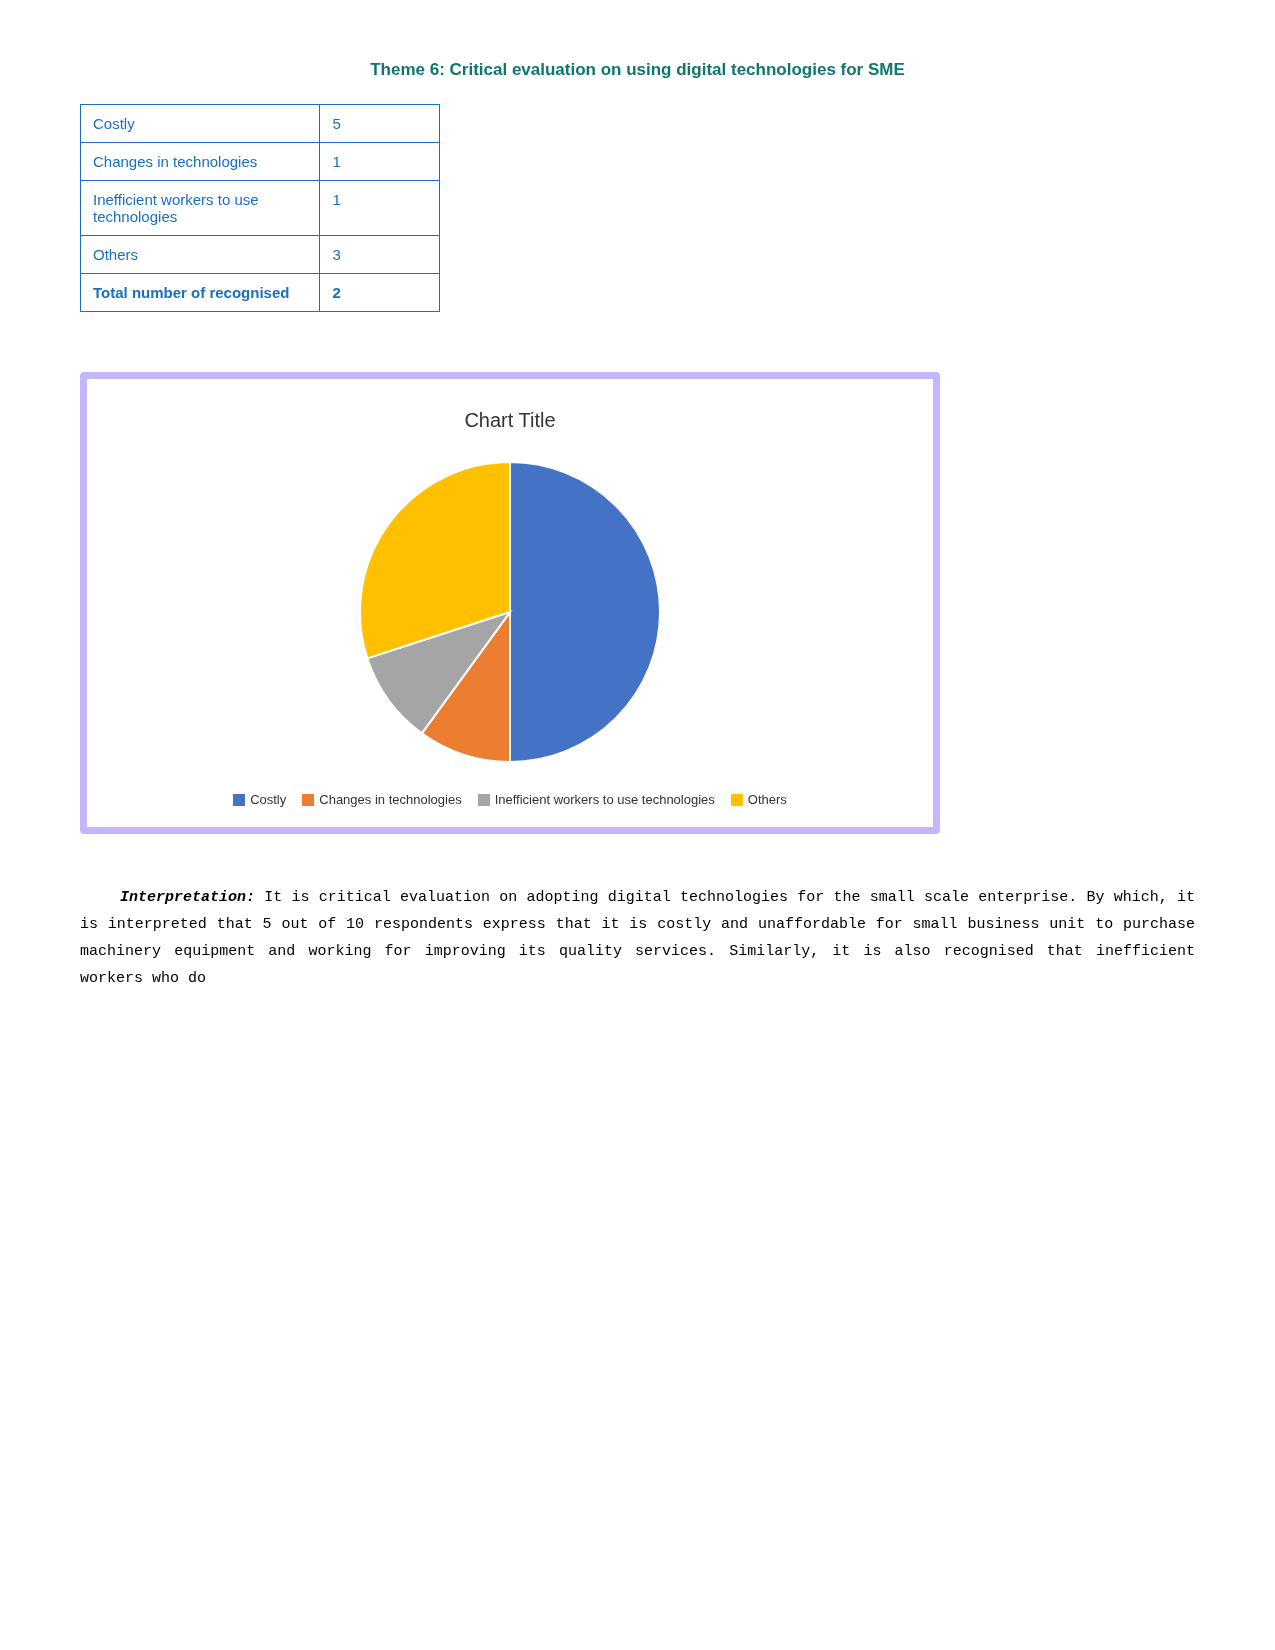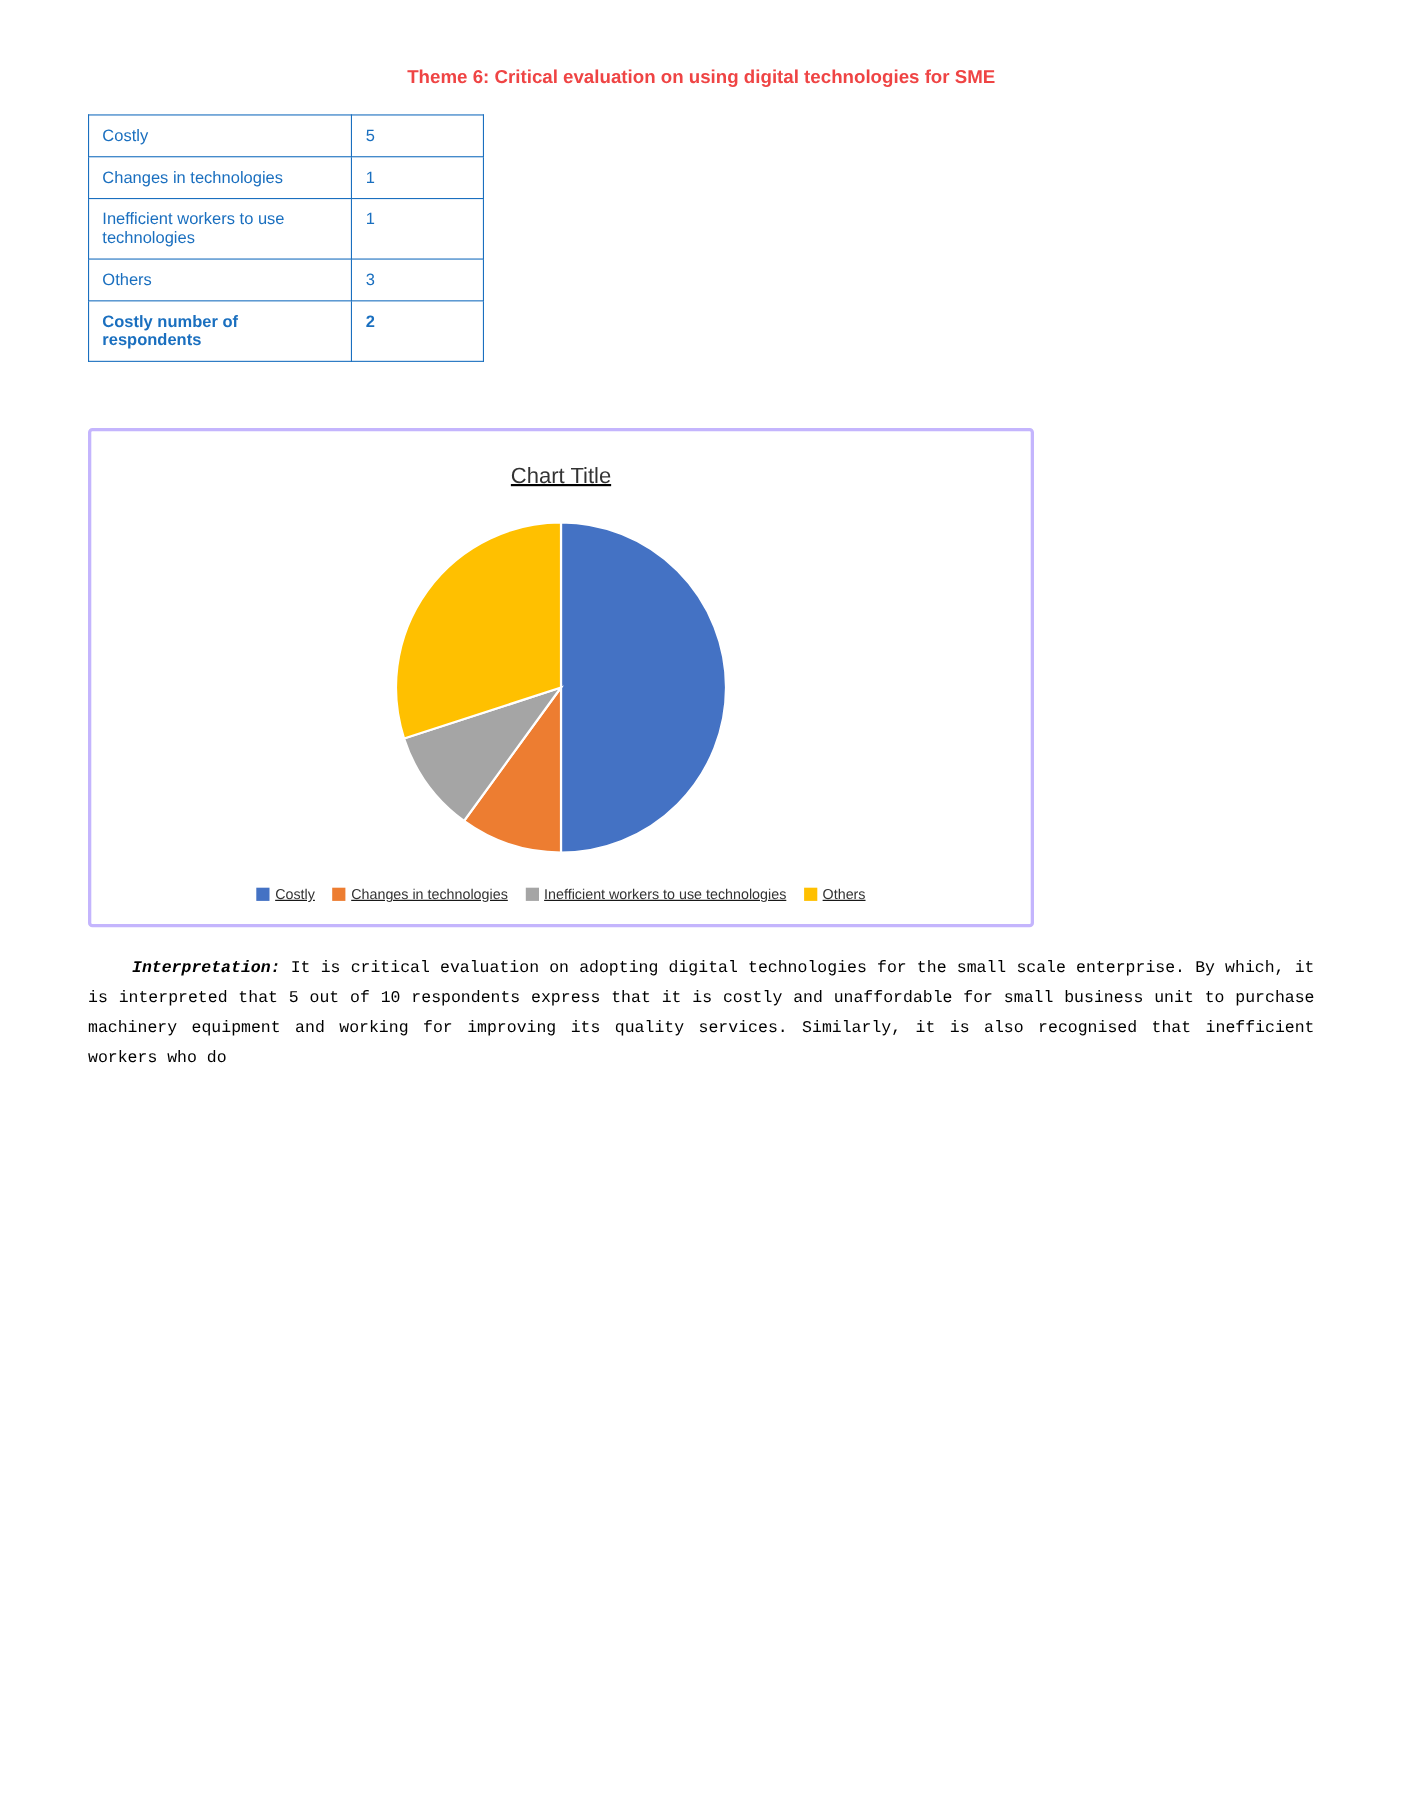--- a/index.html
+++ b/index.html
@@ -8,21 +8,21 @@
       font-family: 'Times New Roman', Times, serif;
       font-size: 15px;
       color: #000;
       width: 1275px;
       min-height: 1650px;
       padding: 60px 80px;
     }
 
     .page-title {
       text-align: center;
-      color: #ef4444;
+      color: #0f766e;
       font-size: 17px;
       font-weight: bold;
       margin-bottom: 24px;
       font-family: Arial, sans-serif;
     }
 
     .data-table {
       border-collapse: collapse;
       width: 360px;
       margin-bottom: 60px;
@@ -43,27 +43,26 @@
 
     .data-table .col-value {
       width: 120px;
     }
 
     .data-table .total-row td {
       font-weight: bold;
     }
 
     .chart-container {
-      border: 3px solid #c4b5fd;
+      border: 7px solid #c4b5fd;
       border-radius: 4px;
       padding: 30px 40px 20px;
-      margin-bottom: 24px;
+      margin-bottom: 50px;
       width: 100%;
       max-width: 860px;
-      text-decoration: underline;
     }
 
     .chart-title {
       text-align: center;
       font-size: 20px;
       font-family: Arial, sans-serif;
       color: #333;
       margin-bottom: 20px;
     }
 
@@ -135,21 +134,21 @@
       </tr>
       <tr>
         <td class="col-label">Inefficient workers to use technologies</td>
         <td class="col-value">1</td>
       </tr>
       <tr>
         <td class="col-label">Others</td>
         <td class="col-value">3</td>
       </tr>
       <tr class="total-row">
-        <td class="col-label">Costly number of respondents</td>
+        <td class="col-label">Total number of recognised</td>
         <td class="col-value">2</td>
       </tr>
     </tbody>
 </table>
 
 <div class="chart-container">
   <div class="chart-title">Chart Title</div>
   <div class="chart-area">
     <svg class="pie-svg" viewBox="0 0 320 320">
       <g id="pie-slices" transform="translate(160,160)">

